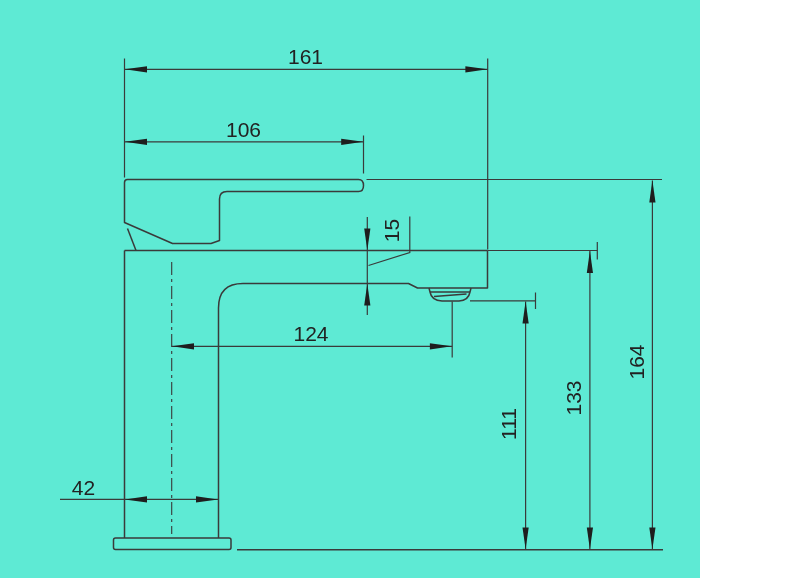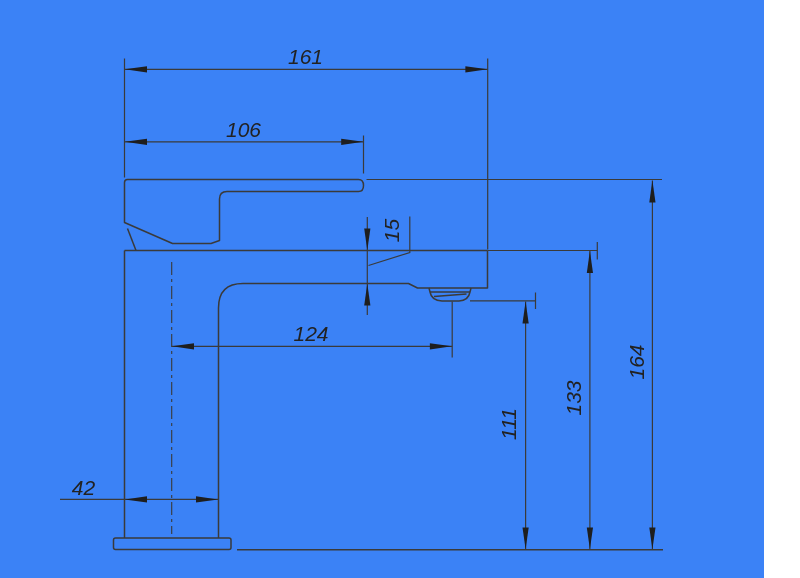--- a/index.html
+++ b/index.html
@@ -2,25 +2,24 @@
 <html><head>
 <meta charset="utf-8">
 <style>
   html, body {
     margin: 0;
     padding: 0;
     background: #ffffff;
   }
   .stage {
     position: relative;
-    width: 764px;
+    width: 700px;
     height: 578px;
-    background: #3b82f6;
+    background: #5eead4;
     overflow: hidden;
-    font-style: italic;
   }
   svg {
     display: block;
   }
   .obj {
     fill: none;
     stroke: #3a3a3a;
     stroke-width: 1.5;
     stroke-linejoin: round;
     stroke-linecap: butt;

